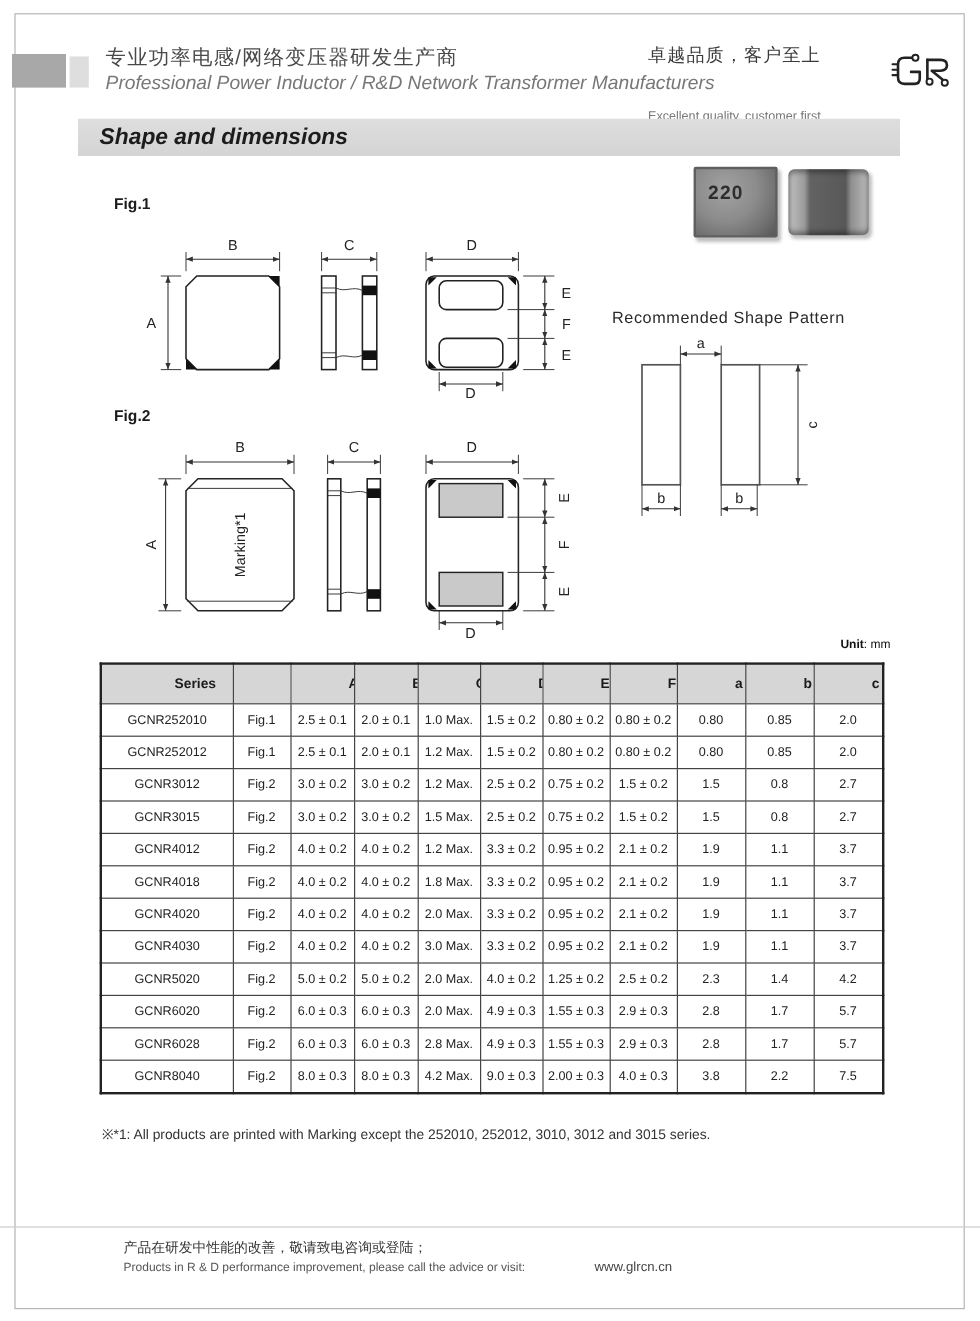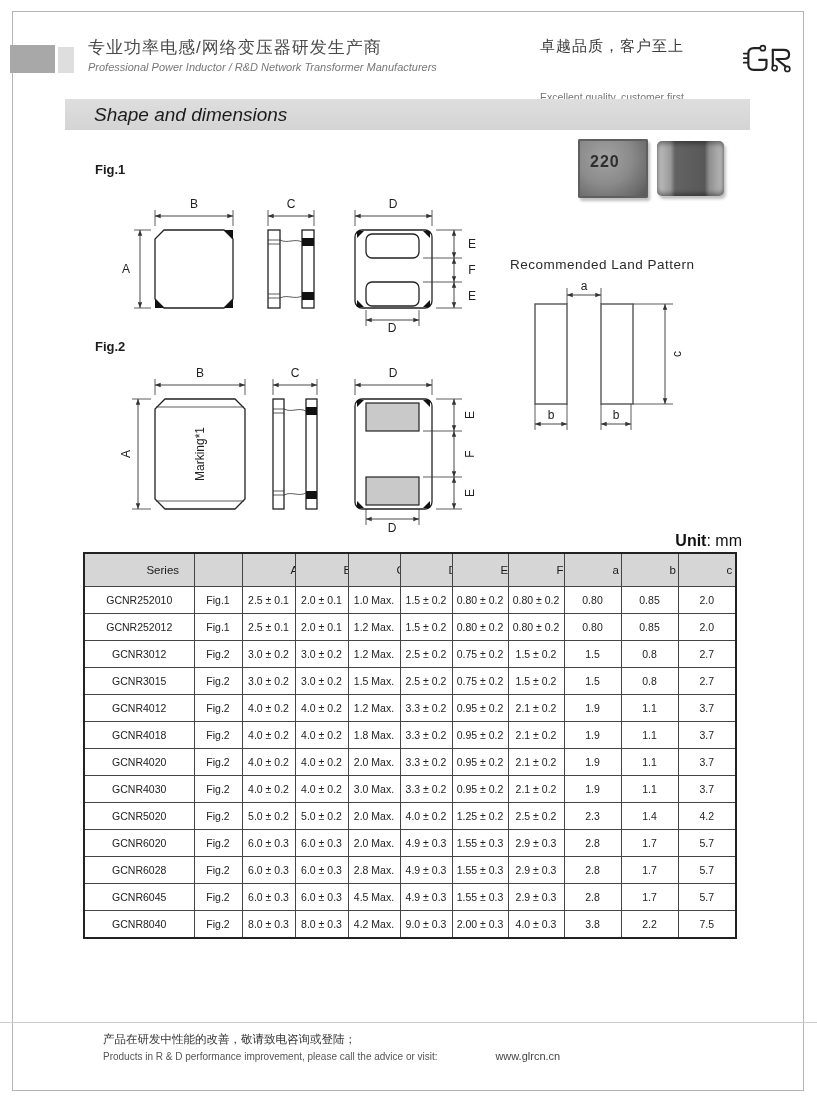--- a/index.html
+++ b/index.html
@@ -3,47 +3,47 @@
 <meta charset="utf-8">
 <style>
   html,body{margin:0;padding:0;background:#fff;}
   body{font-family:"Liberation Sans",sans-serif;color:#222;}
   .page{position:relative;width:817px;height:1101px;background:#fff;overflow:hidden;}
   .abs{position:absolute;}
   .page-border{left:12px;top:11px;width:790px;height:1078px;border:1px solid #b5b5b5;}
   .deco-dark{left:10px;top:45px;width:45px;height:28px;background:#a8a8a8;}
   .deco-light{left:58px;top:47px;width:16px;height:26px;background:#dedede;}
   .company-cn{left:88px;top:36px;font-size:17px;color:#4a4a4a;letter-spacing:1px;}
-  .company-en{left:88px;top:61px;font-size:11px;font-style:italic;color:#777;}
+  .company-en{left:88px;top:61px;font-size:16px;font-style:italic;color:#777;}
   .slogan-cn{left:540px;top:37px;font-size:15px;color:#3a3a3a;letter-spacing:1px;}
   .slogan-en{left:540px;top:59px;font-size:10.5px;color:#777;margin-top:32px;}
   .logo{left:742px;top:38px;width:58px;height:42px;}
   .section-bar{left:65px;top:99px;width:685px;height:31px;background:linear-gradient(180deg,#dedede,#d4d4d4);}
-  .section-bar span{display:inline-block;padding-left:29px;line-height:31px;font-size:19px;font-weight:normal;font-style:italic;color:#1c1c1c;}
+  .section-bar span{display:inline-block;padding-left:18px;line-height:31px;font-size:19px;font-weight:bold;font-style:italic;color:#1c1c1c;}
   .fig-label{font-size:13px;font-weight:bold;color:#1c1c1c;}
   .fig1-label{left:95px;top:162px;}
   .fig2-label{left:95px;top:339px;}
   .fig1-svg{left:70px;top:182px;}
   .fig2-svg{left:70px;top:357px;}
   .land-title{left:510px;top:257px;font-size:13.5px;color:#2a2a2a;letter-spacing:.5px;}
   .land-svg{left:505px;top:278px;}
   .photo1{left:578px;top:139px;width:70px;height:59px;border-radius:2px;
     background:radial-gradient(circle at 38% 32%,#a2a2a2 0%,#8b8b8b 45%,#6e6e6e 75%,#525252 100%);
     box-shadow:inset 0 0 0 2px #5f5f5f, 2px 3px 3px rgba(0,0,0,.25);}
   .photo1 span{position:absolute;left:12px;top:14px;font-size:16px;font-weight:bold;color:#2e2e2e;letter-spacing:1px;}
   .photo2{left:657px;top:141px;width:67px;height:55px;border-radius:5px;
     background:linear-gradient(90deg,#c2c2c2 0%,#9a9a9a 20%,#636363 27%,#585858 71%,#8f8f8f 78%,#bdbdbd 100%);
     box-shadow:inset 0 3px 4px rgba(0,0,0,.35), inset 0 -3px 4px rgba(0,0,0,.35), 2px 3px 3px rgba(0,0,0,.25);}
-  .unit{left:600px;top:532px;width:142px;text-align:right;font-size:16px;color:#111;}
+  .unit{left:600px;top:532px;width:142px;text-align:right;font-size:10px;color:#111;}
   .unit b{font-weight:bold;}
   .dim-table-wrap{left:83px;top:552px;}
   table{border-collapse:collapse;table-layout:fixed;width:652px;}
   table{border:2px solid #222;}
   th,td{border:1px solid #444;text-align:center;overflow:hidden;white-space:nowrap;}
-  th{background:#d6d6d6;font-size:11.5px;font-weight:normal;height:30px;color:#1a1a1a;padding-left:48px;}
+  th{background:#d6d6d6;font-size:11.5px;font-weight:bold;height:30px;color:#1a1a1a;padding-left:48px;}
   td{font-size:10.5px;height:24px;color:#222;}
   .footnote{left:85px;top:937px;font-size:11.5px;color:#333;}
   .footer-line{left:0;top:1022px;width:817px;height:1px;background:#ccc;}
   .footer-cn{left:103px;top:1032px;font-size:11.5px;font-weight:normal;color:#333;}
   .footer-en{left:103px;top:1050px;font-size:10px;color:#555;text-align:right;}
   .footer-en .site{margin-left:55px;font-size:11px;color:#444;}
   svg text{font-family:"Liberation Sans",sans-serif;font-size:12px;fill:#222;}
   .thin{stroke:#333;stroke-width:.8;fill:none;}
   .dim{stroke:#333;stroke-width:.9;fill:none;}
   .body-ln{stroke:#222;stroke-width:1.3;fill:none;}
@@ -184,21 +184,21 @@
       <path class="thin" d="M366 42 H392 M353 74 H392 M353 120 H392 M366 152 H392"></path>
       <line class="dim" x1="384" y1="42" x2="384" y2="74" marker-start="url(#a2)" marker-end="url(#a2)"></line>
       <line class="dim" x1="384" y1="74" x2="384" y2="120" marker-start="url(#a2)" marker-end="url(#a2)"></line>
       <line class="dim" x1="384" y1="120" x2="384" y2="152" marker-start="url(#a2)" marker-end="url(#a2)"></line>
       <text x="400" y="62" text-anchor="middle" transform="rotate(-90 400 58)">E</text>
       <text x="400" y="101" text-anchor="middle" transform="rotate(-90 400 97)">F</text>
       <text x="400" y="140" text-anchor="middle" transform="rotate(-90 400 136)">E</text>
     </g>
   </svg>
 
-  <div class="abs land-title">Recommended Land Pattern</div>
+  <div class="abs land-title">Recommended Shape Pattern</div>
   <svg class="abs land-svg" width="210" height="165" viewBox="0 0 210 165">
     <defs>
       <marker id="a3" viewBox="0 0 10 10" refX="9" refY="5" markerWidth="7" markerHeight="7" orient="auto-start-reverse">
         <path d="M0 1.5 L9 5 L0 8.5 z" fill="#333"></path>
       </marker>
     </defs>
     <rect x="30" y="26" width="32" height="100" fill="#fff" stroke="#555" stroke-width="1.4"></rect>
     <rect x="96" y="26" width="32" height="100" fill="#fff" stroke="#555" stroke-width="1.4"></rect>
     <path class="thin" d="M62 26 V10 M96 26 V10"></path>
     <line class="dim" x1="62" y1="17" x2="96" y2="17" marker-start="url(#a3)" marker-end="url(#a3)"></line>
@@ -383,49 +383,37 @@
             <td>6.0 ± 0.3</td>
             <td>2.8 Max.</td>
             <td>4.9 ± 0.3</td>
             <td>1.55 ± 0.3</td>
             <td>2.9 ± 0.3</td>
             <td>2.8</td>
             <td>1.7</td>
             <td>5.7</td>
           </tr>
           <tr>
-            <td>GCNR6045</td>
-            <td>Fig.2</td>
-            <td>6.0 ± 0.3</td>
-            <td>6.0 ± 0.3</td>
-            <td>4.5 Max.</td>
-            <td>4.9 ± 0.3</td>
-            <td>1.55 ± 0.3</td>
-            <td>2.9 ± 0.3</td>
-            <td>2.8</td>
-            <td>1.7</td>
-            <td>5.7</td>
-          </tr>
-          <tr>
             <td>GCNR8040</td>
             <td>Fig.2</td>
             <td>8.0 ± 0.3</td>
             <td>8.0 ± 0.3</td>
             <td>4.2 Max.</td>
             <td>9.0 ± 0.3</td>
             <td>2.00 ± 0.3</td>
             <td>4.0 ± 0.3</td>
             <td>3.8</td>
             <td>2.2</td>
             <td>7.5</td>
           </tr>
         </tbody>
     </table>
   </div>
 
+  <div class="abs footnote">※*1: All products are printed with Marking except the 252010, 252012, 3010, 3012 and 3015 series.</div>
 
   <div class="abs footer-line"></div>
   <div class="abs footer-cn">产品在研发中性能的改善，敬请致电咨询或登陆；</div>
   <div class="abs footer-en">
     <span>Products in R &amp; D performance improvement, please call the advice or visit:</span>
     <span class="site">www.glrcn.cn</span>
   </div>
 </div>
 
 </body></html>

